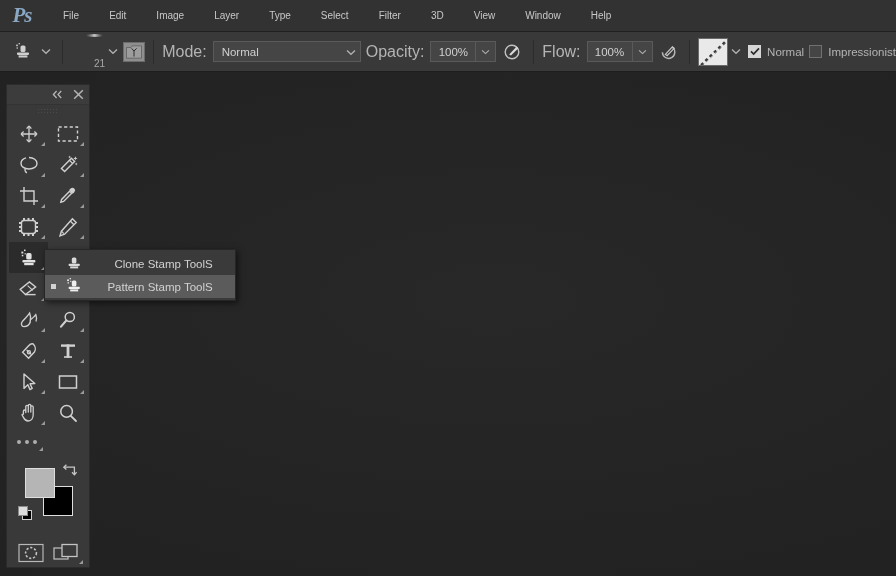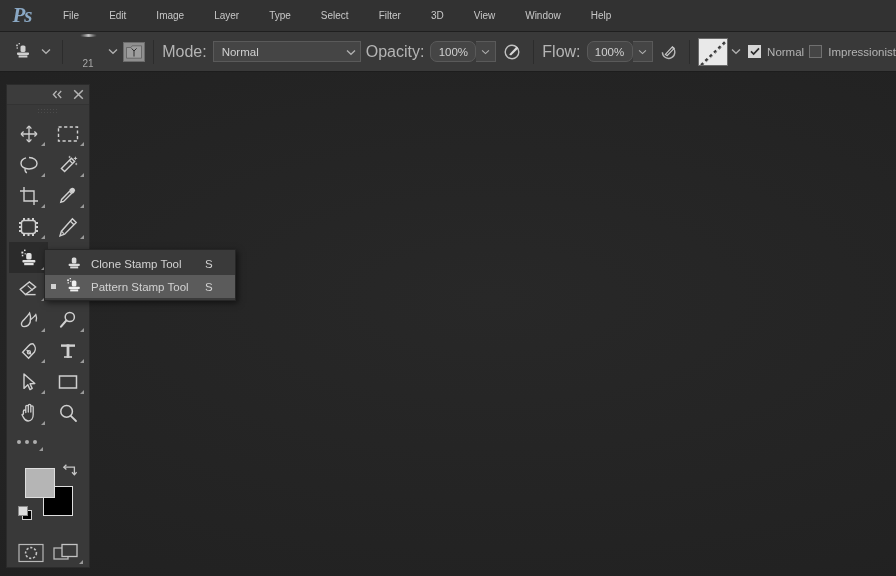--- a/index.html
+++ b/index.html
@@ -55,21 +55,21 @@
     flex: none;
   }
   .chev {
     width: 16px; height: 26px; display: flex; align-items: center; justify-content: center;
     flex: none; cursor: default;
   }
   .chev svg { display: block; }
 
   .brush-preview {
     width: 34px; height: 36px; flex: none; position: relative;
-    display: flex; flex-direction: column; align-items: center; justify-content: flex-end;
+    display: flex; flex-direction: column; align-items: flex-end; justify-content: flex-end;
     padding-bottom: 1px;
     gap: 23px;
   }
   .brush-dot {
     width: 21px; height: 21px; border-radius: 50%;
     background: radial-gradient(circle at 50% 42%, #c9c9c9 0%, #8a8a8a 32%, #5a5a5a 58%, rgba(57,57,57,0) 78%);
     margin-bottom: -1px;
   }
   .brush-size {
     font-size: 10px; color: #a8a8a8; line-height: 10px;
@@ -87,21 +87,21 @@
 
   .field {
     background: #454545; border: 1px solid #5a5a5a;
     height: 21px; display: flex; align-items: center;
     color: #d0d0d0; font-size: 11.5px; flex: none;
   }
   .field.select {
     width: 148px; padding-left: 8px; justify-content: space-between; padding-right: 4px;
   }
   .field.num {
-    width: 46px; justify-content: center; border-radius: 7px;
+    width: 46px; justify-content: center;
   }
   .stepper {
     width: 20px; height: 21px; background: #454545; border: 1px solid #5a5a5a;
     border-left: none; display: flex; align-items: center; justify-content: center; flex: none;
   }
 
   .pattern-swatch {
     width: 30px; height: 28px; flex: none;
     border: 1px solid #6a6a6a; background: #f0f0f0;
     position: relative; overflow: hidden;
@@ -213,21 +213,21 @@
   .fly-item {
     height: 23px; display: flex; align-items: center;
     font-size: 11.5px; color: #d2d2d2; cursor: default; position: relative;
   }
   .fly-item.selected { background: #5b5b5b; }
   .fly-bullet {
     width: 16px; display: flex; align-items: center; justify-content: center; flex: none;
   }
   .fly-bullet i { width: 5px; height: 5px; background: #d2d2d2; display: block; }
   .fly-icon { width: 26px; display: flex; align-items: center; justify-content: center; flex: none; }
-  .fly-label { flex: 1; padding-left: 4px; white-space: nowrap; }
+  .fly-label { flex: 1; padding-left: 4px; white-space: nowrap; text-align: right; }
   .fly-key { width: 30px; text-align: left; color: #d2d2d2; flex: none; }
 </style>
 </head>
 <body>
 
 <div id="app">
 
   <div class="menubar">
     <div class="ps-logo">Ps</div>
     <div class="menu-item">File</div>

